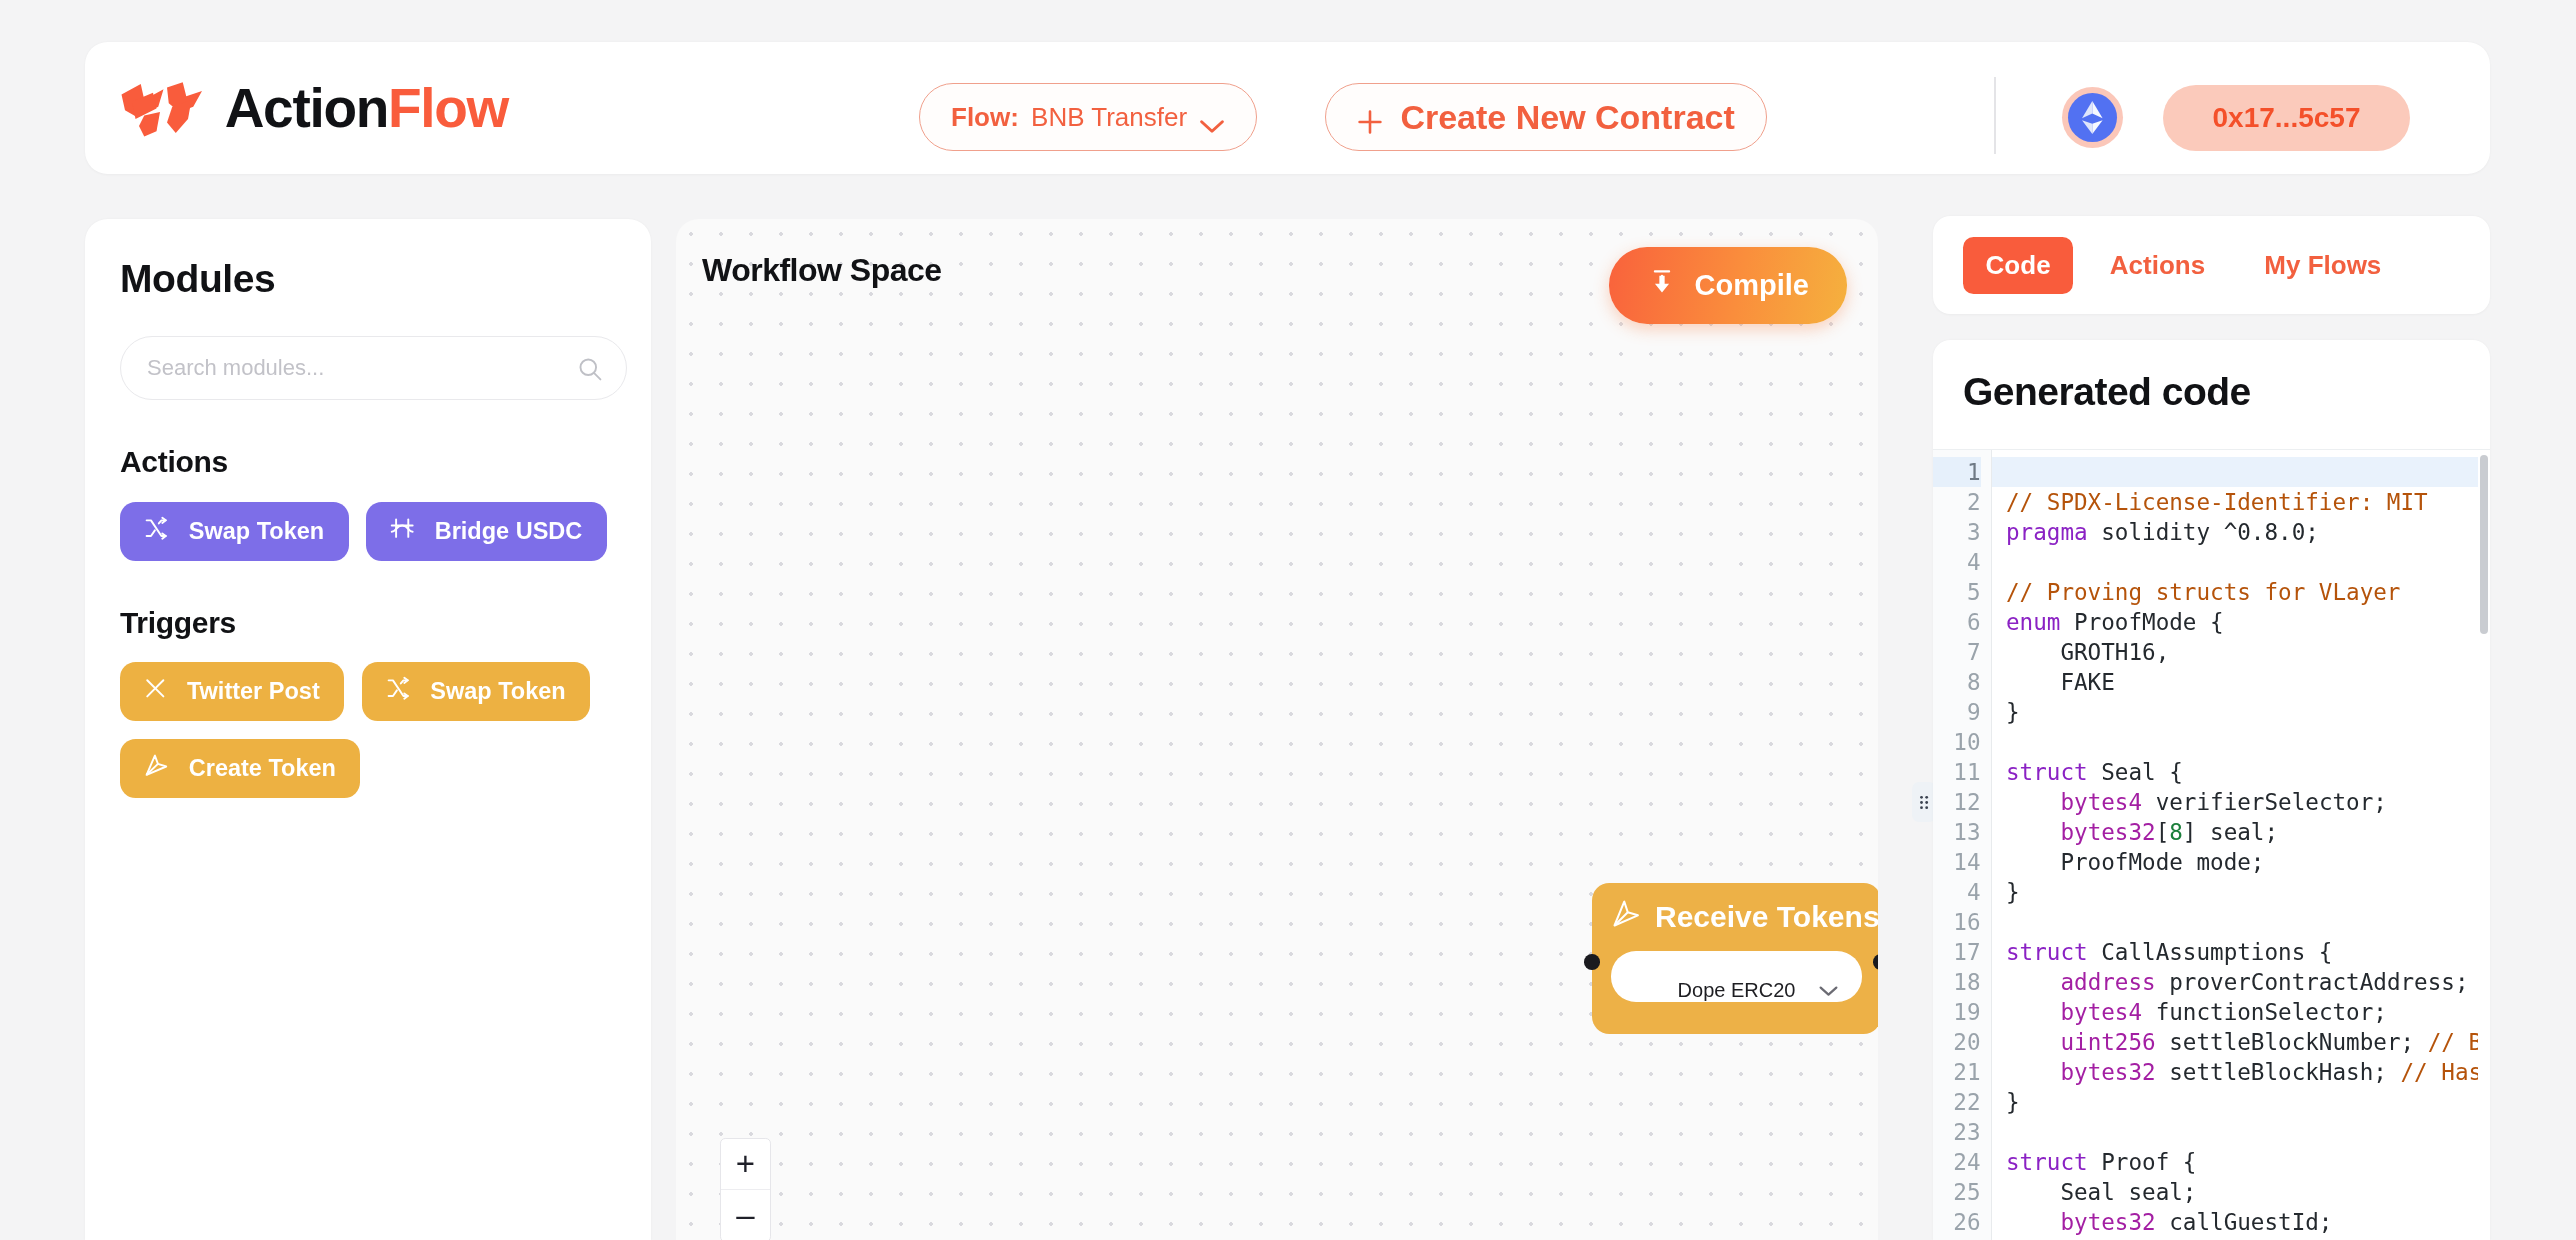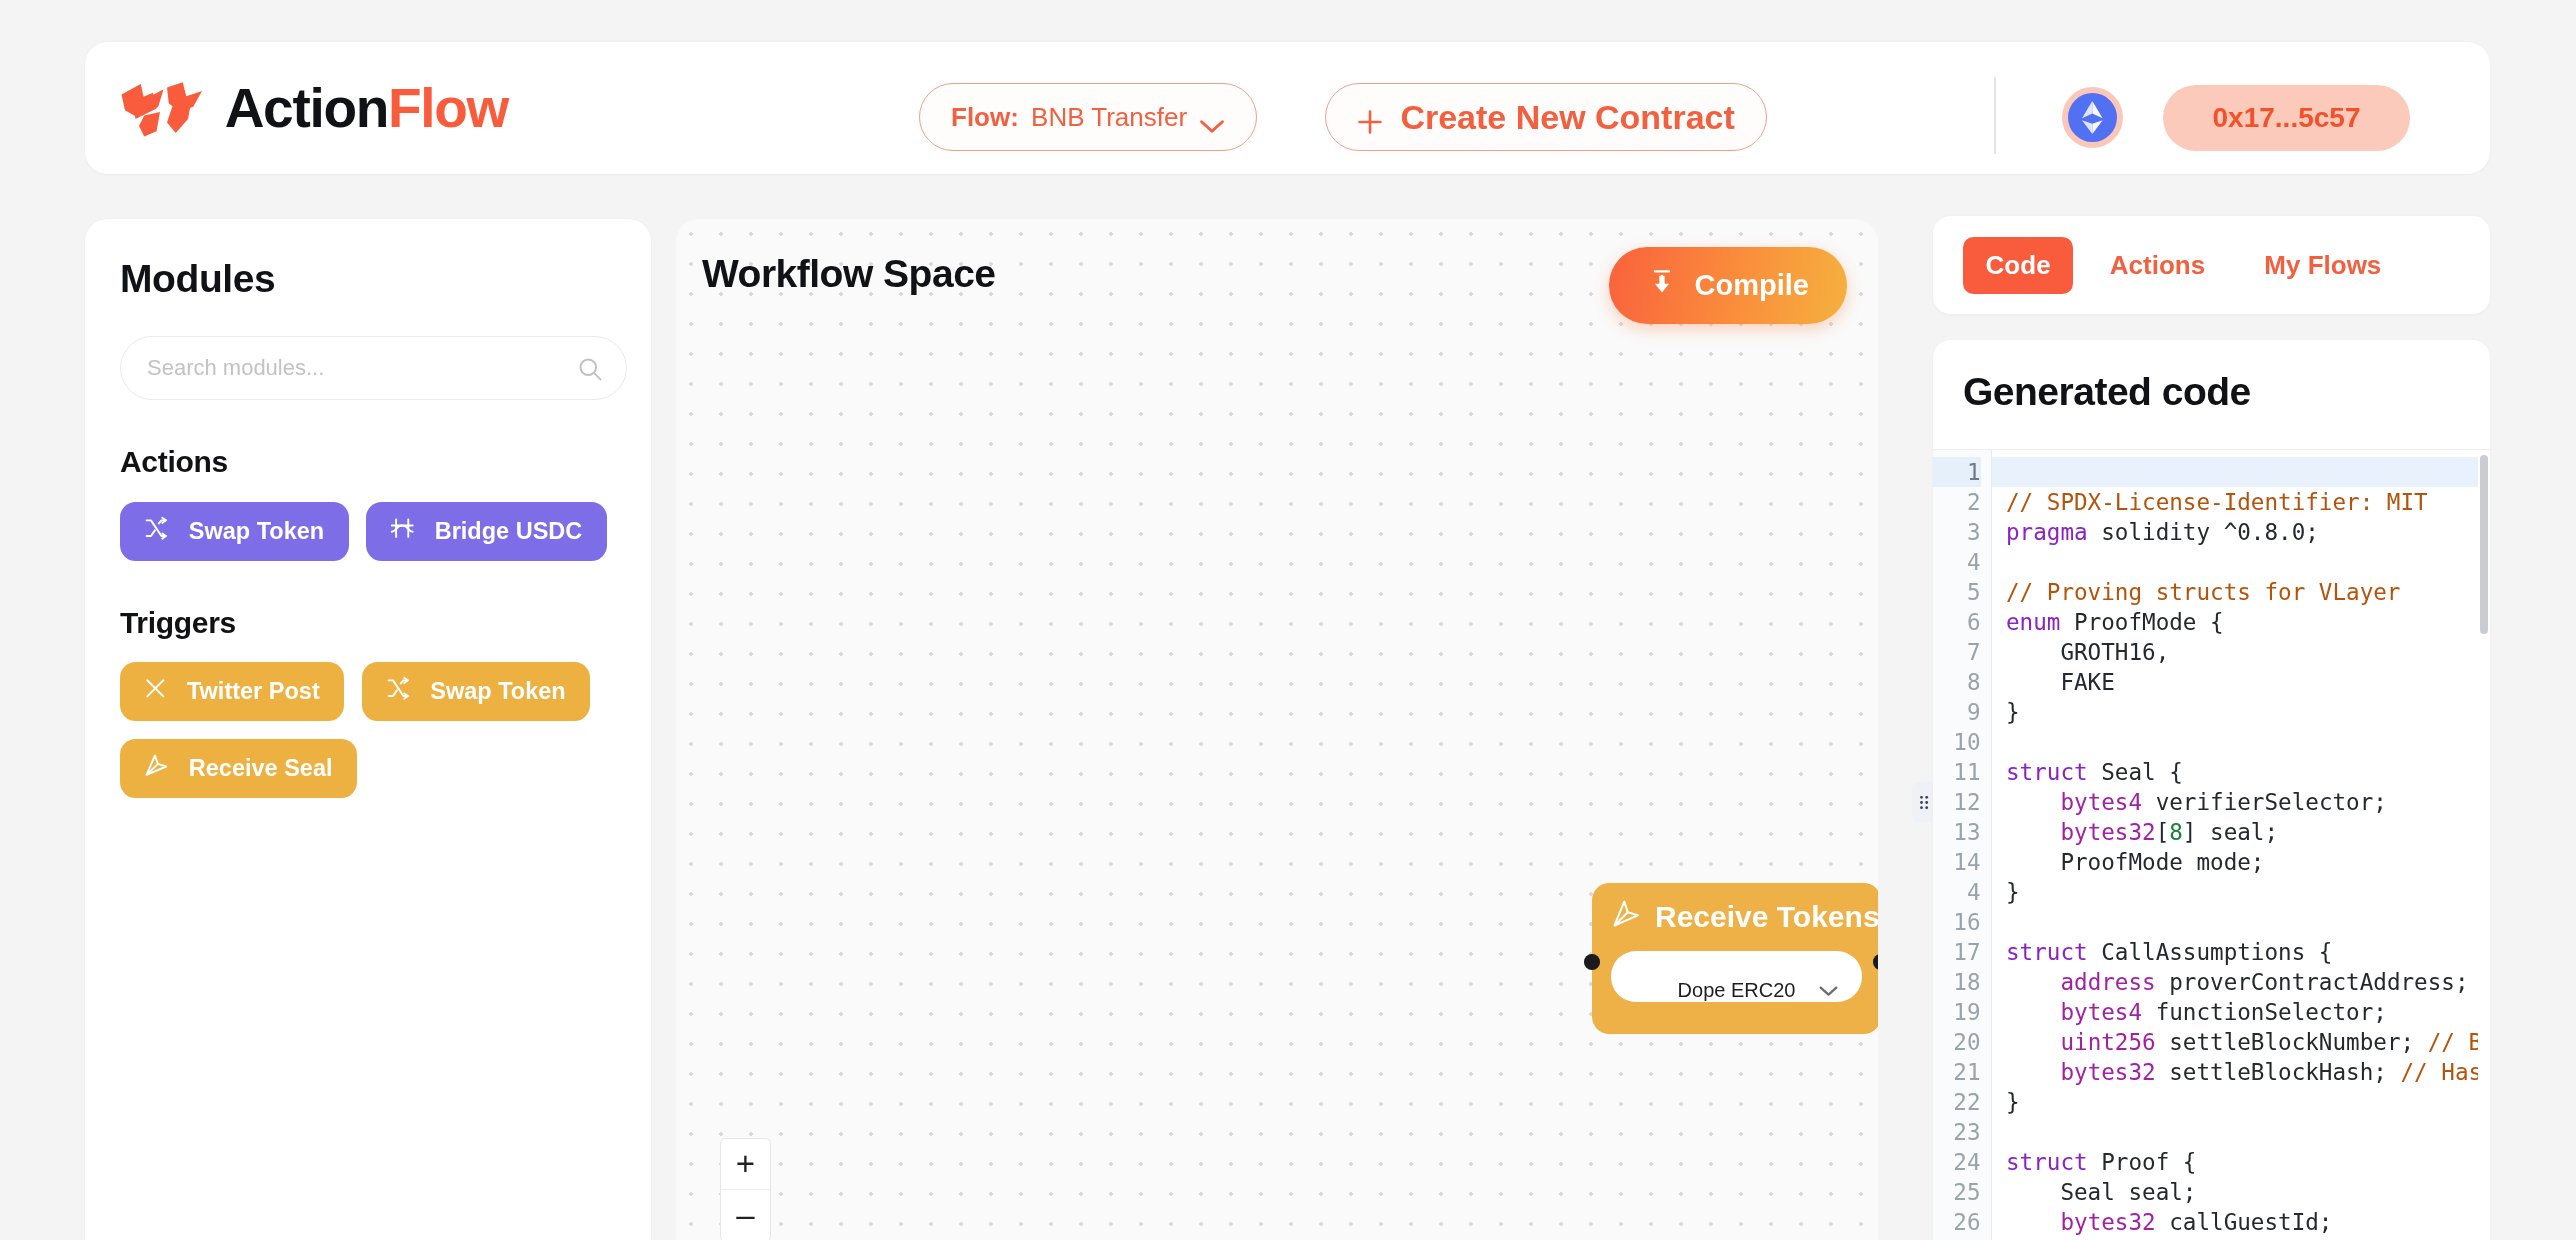--- a/index.html
+++ b/index.html
@@ -159,21 +159,21 @@
     width: 1202px; height: 1021px;
     background-color: #fafafa;
     background-image: radial-gradient(#d9d9de 1.9px, transparent 1.9px);
     background-size: 30px 30px;
     border-radius: 22.6px 22.6px 0 0;
     overflow: hidden;
   }
   .canvas-title {
     position: absolute;
     left: 26px; top: 33px;
-    font-size: 39px; font-weight: 700; color: #111215;
+    font-size: 32px; font-weight: 700; color: #111215;
     letter-spacing: -0.5px;
   }
   .compile-btn {
     position: absolute;
     right: 31px; top: 28px;
     height: 77px;
     padding: 0 38px;
     border-radius: 38px;
     background: linear-gradient(100deg, #f9623c 0%, #fa8e3c 55%, #f5b13e 100%);
     display: flex; align-items: center; gap: 17.4px;
@@ -446,21 +446,21 @@
       </span>
       <span>Swap Token</span>
     </div>
     <div class="chip amber">
       <span>
         <svg viewBox="0 0 28 28" width="24.4" height="24.4" fill="none" stroke="#fff" stroke-width="2.2" stroke-linejoin="round">
           <path d="M3 25 L25.5 15.5 L16 12.5 L12.5 3 Z"></path>
             <path d="M16 12.5 L3 25"></path>
         </svg>
       </span>
-      <span>Receive Seal</span>
+      <span>Create Token</span>
     </div>
   </div>
 </div>
 
 <div class="canvas">
   <div class="canvas-title">Workflow Space</div>
 
   <div class="compile-btn">
     <span>
       <svg viewBox="0 0 34 34" width="30" height="30" fill="none" stroke="#fff" stroke-width="2.6" stroke-linecap="round" stroke-linejoin="round">

